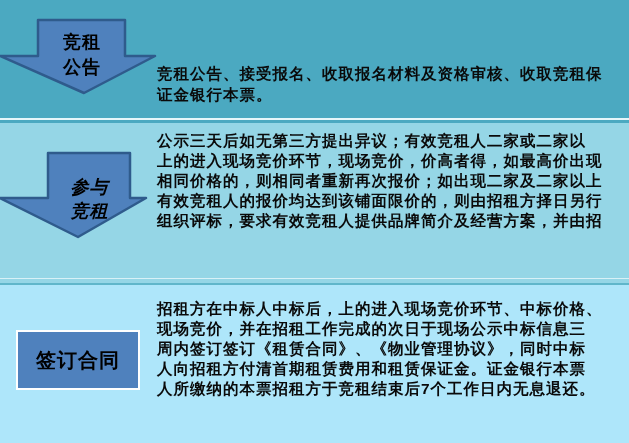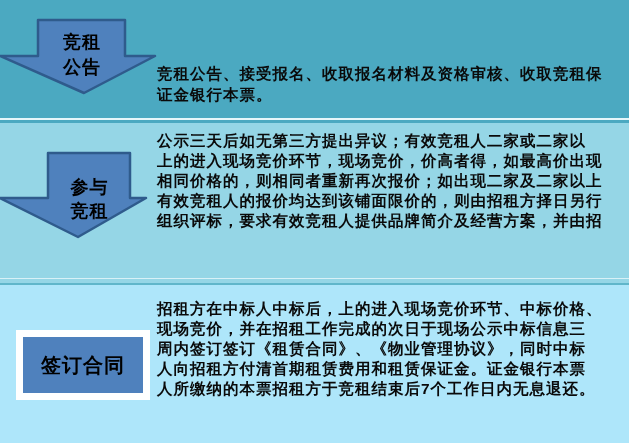--- a/index.html
+++ b/index.html
@@ -32,30 +32,30 @@
     position: absolute;
     text-align: center;
     font-weight: bold;
     color: #000000;
     font-size: 18px;
     letter-spacing: 1px;
     z-index: 3;
   }
   .shape-label .ln { white-space: nowrap; }
   .label-1 { left: 38px; top: 30px; width: 88px; line-height: 25px; }
-  .label-2 { left: 48px; top: 175px; width: 83px; line-height: 24px; }
+  .label-2 { left: 48px; top: 175px; width: 83px; line-height: 24px; font-style: italic; }
 
   .contract-box {
     position: absolute;
     left: 16px;
     top: 330px;
     width: 120px;
     height: 56px;
     background: #4F81BD;
-    border: 7px solid #ffffff;
+    border: 2px solid #ffffff;
     display: flex;
     align-items: center;
     justify-content: center;
     z-index: 3;
   }
   .contract-box .box-label {
     font-weight: bold;
     font-size: 20px;
     letter-spacing: 1px;
     color: #000000;

